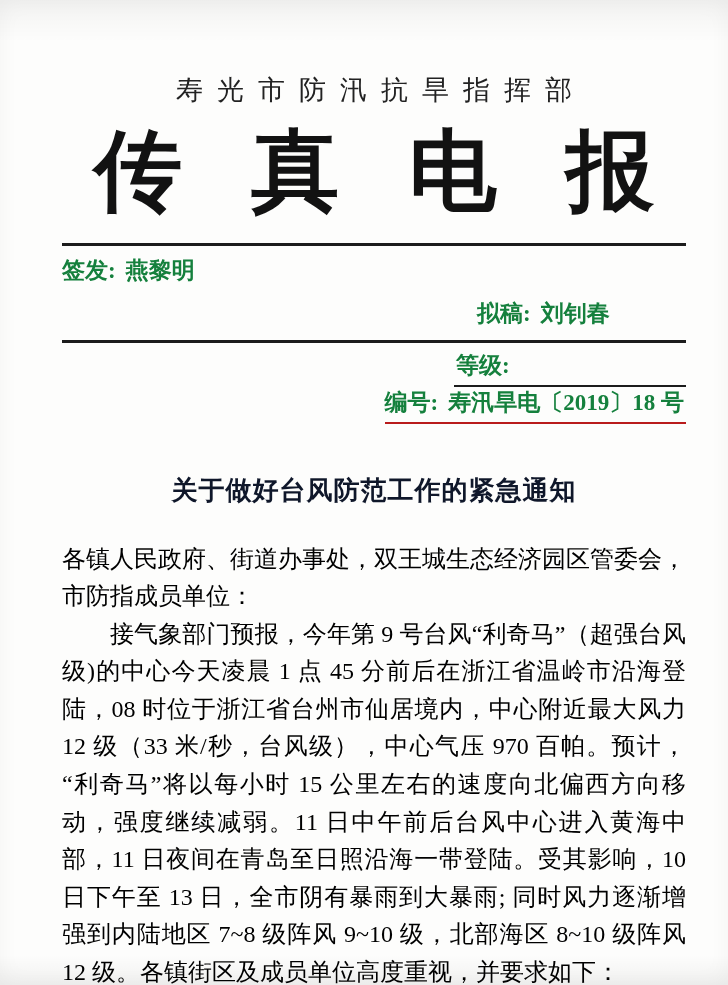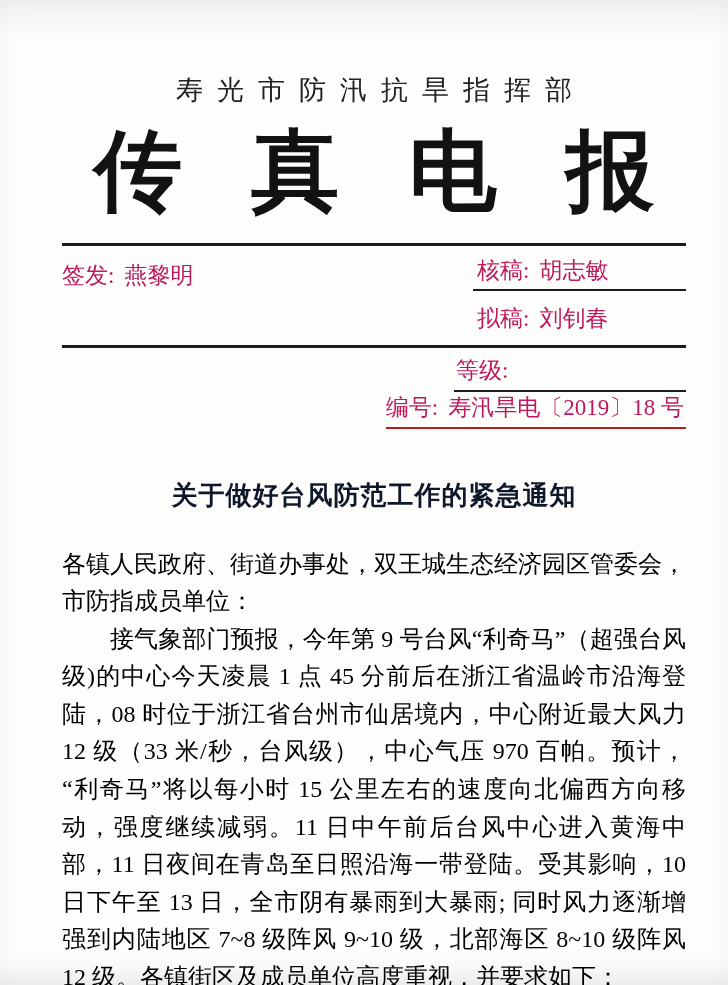--- a/index.html
+++ b/index.html
@@ -30,21 +30,21 @@
   .org-name{margin-top:64px;text-align:center;font-size:27px;color:#222;}
   .org-name span{letter-spacing:14px;margin-right:-14px;}
 
   .doc-title{
     margin-top:18px;padding:0 32px;
     display:flex;justify-content:space-between;
     font-size:88px;line-height:1.04;font-weight:700;color:#121212;
   }
 
   
-  .meta{margin-top:25px;border-top:3px solid #1c1c1c;font-size:23px;color:#be185d;}
+  .meta{margin-top:25px;border-top:3px solid #1c1c1c;font-size:23px;color:#15803d;font-weight:bold;}
   .meta-row{display:flex;align-items:flex-end;}
   .row-a{justify-content:space-between;padding-top:9px;}
   .review-field{border-bottom:2px solid #1c1c1c;padding:0 4px 3px 4px;min-width:205px;}
   .row-b{justify-content:flex-end;margin-top:12px;padding-bottom:11px;}
   .draft-field{padding:0 4px 0 4px;min-width:205px;}
   .meta-mid{border-bottom:3px solid #1c1c1c;}
   .row-c{padding-top:7px;flex-direction:column;}
   .level-field{width:230px;border-bottom:2px solid #1c1c1c;padding:0 0 4px 2px;}
   .row-c .gap{width:13px;}
   .number-field{flex:1;border-bottom:2px solid #b91c1c;padding:0 2px 4px 0;text-align:right;white-space:nowrap;}
@@ -74,23 +74,20 @@
       <span>真</span>
       <span>电</span>
       <span>报</span>
     </div>
 
     <div class="meta">
       <div class="meta-row row-a">
         <div class="sign-field">
           <span class="lbl">签发:</span><span>燕黎明</span>
         </div>
-        <div class="review-field">
-          <span class="lbl">核稿:</span><span>胡志敏</span>
-        </div>
       </div>
 
       <div class="meta-row row-b">
         <div class="draft-field">
           <span class="lbl">拟稿:</span><span>刘钊春</span>
         </div>
       </div>
 
       <div class="meta-mid"></div>
 

